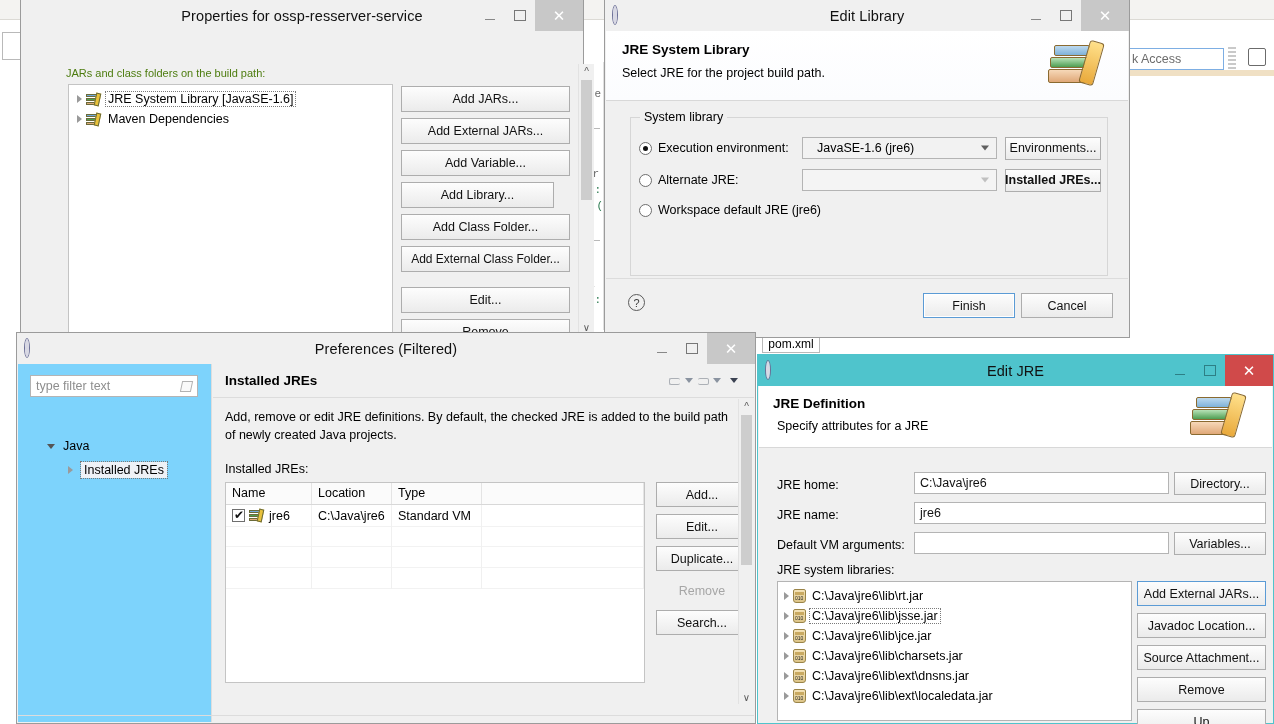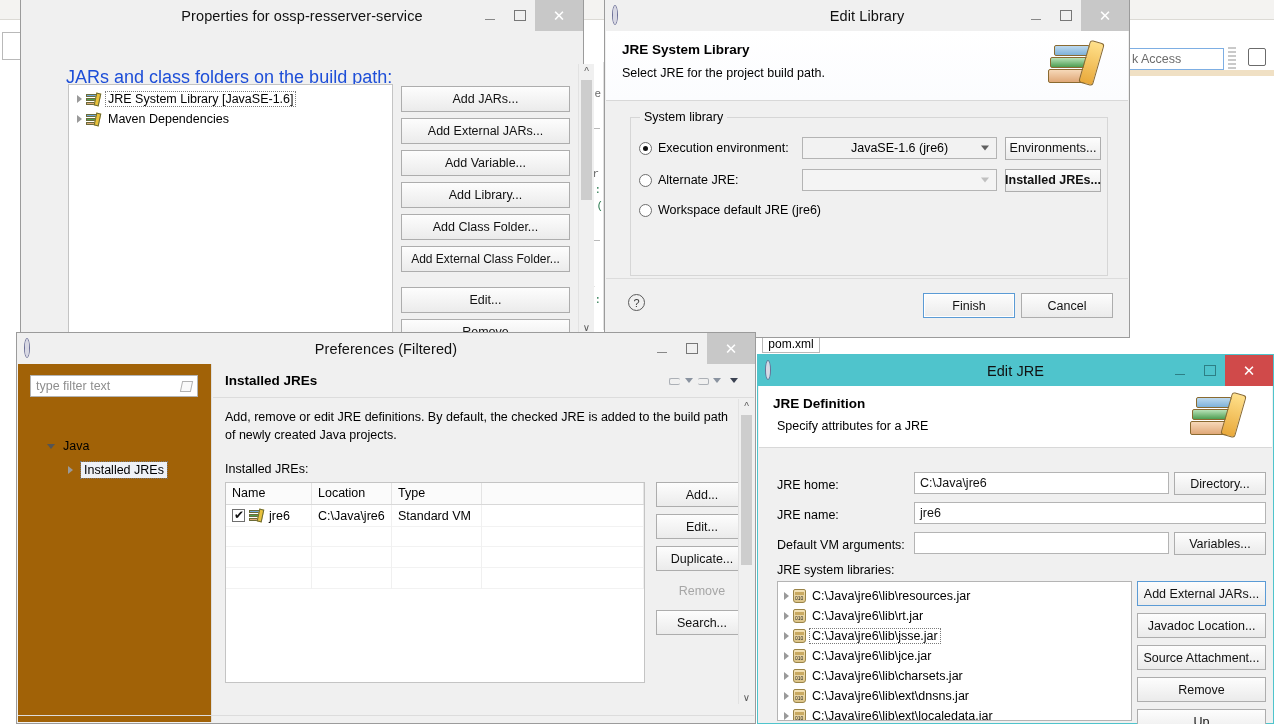--- a/index.html
+++ b/index.html
@@ -61,21 +61,21 @@
   .btn.disabled { color: #a6a6a6; background: #f0f0f0; border-color: #cfcfcf; }
   .btn.default { border: 1px solid #5b9bd5; box-shadow: inset 0 0 0 1px #fff; }
   .btn.focus { border: 1px solid #5b9bd5; }
 
   
   .field {
     background: #fff; border: 1px solid #b4b4b4; font-size: 12.5px;
     display: flex; align-items: center; padding: 0 5px; color: #111;
   }
   .combo { background:#f2f2f2; border: 1px solid #b4b4b4; display:flex; align-items:center;
-           font-size:12.5px; padding-left:0; position: relative; justify-content: center; }
+           font-size:12.5px; padding-left:14px; position: relative; }
   .combo.disabled { background: #f4f4f4; color: #bbb; }
   .combo .arrow { position:absolute; right:7px; top:50%; transform: translateY(-50%);
                   width:0;height:0;border-left:4px solid transparent;border-right:4px solid transparent;
                   border-top:5px solid #5f5f5f; }
   .combo.disabled .arrow { border-top-color:#c0c0c0; }
 
   .group { border: 1px solid #d6d6d6; position: absolute; }
   .group-label { position: absolute; top: -8px; left: 9px; background: #f0f0f0; padding: 0 4px; font-size: 12.5px; }
 
   .radio { width: 13px; height: 13px; border-radius: 50%; border: 1px solid #6e6e6e; background: #fff;
@@ -193,21 +193,21 @@
       <span class="title-text">Properties for ossp-resserver-service</span>
       <div class="winbtns">
         <div class="wb min"></div>
         <div class="wb max"></div>
         <div class="wb close">✕</div>
       </div>
     </div>
 
 
     <div class="dlgbody" style="position:absolute;left:1px;top:64px;right:1px;bottom:1px;background:#f0f0f0;">
-      <div style="position:absolute;left:44px;top:3px;font-size:18px;color:#1d4ed8;">JARs and class folders on the build path:</div>
+      <div style="position:absolute;left:44px;top:3px;font-size:11px;color:#4d7c0f;">JARs and class folders on the build path:</div>
 
       <div style="position:absolute;left:46px;top:20px;width:325px;height:250px;background:#fff;border:1px solid #c4c4c4;padding:4px 6px;">
         <div class="treerow">
           <span class="arrowr"></span>
           <span class="libicon">
               <i></i>
               <i></i>
               <i></i>
               <i></i>
             </span>
@@ -221,21 +221,21 @@
               <i></i>
               <i></i>
             </span>
           <span style="padding:0 2px;">Maven Dependencies</span>
         </div>
       </div>
 
       <div class="btn" style="left:0;top:0;position:absolute;left:379px;top:22px;width:169px;height:26px;">Add JARs...</div>
       <div class="btn" style="position:absolute;left:379px;top:54px;width:169px;height:26px;">Add External JARs...</div>
       <div class="btn" style="position:absolute;left:379px;top:86px;width:169px;height:26px;">Add Variable...</div>
-      <div class="btn" style="position:absolute;left:379px;top:118px;width:169px;height:26px;">Add Library...</div>
+      <div class="btn" style="position:absolute;left:379px;top:118px;width:153px;height:26px;">Add Library...</div>
       <div class="btn" style="position:absolute;left:379px;top:150px;width:169px;height:26px;">Add Class Folder...</div>
       <div class="btn" style="position:absolute;left:379px;top:182px;width:169px;height:26px;font-size:12px;">Add External Class Folder...</div>
       <div class="btn" style="position:absolute;left:379px;top:223px;width:169px;height:26px;">Edit...</div>
       <div class="btn" style="position:absolute;left:379px;top:255px;width:169px;height:26px;">Remove</div>
 
       <div class="scrollbar" style="left:556px;top:0;width:16px;height:270px;">
         <div class="sbarrow" style="top:0;">^</div>
         <div class="sbthumb" style="top:16px;height:120px;"></div>
         <div class="sbarrow" style="bottom:0;">∨</div>
       </div>
@@ -308,21 +308,21 @@
       <span class="title-text">Preferences (Filtered)</span>
       <div class="winbtns">
         <div class="wb min"></div>
         <div class="wb max"></div>
         <div class="wb close">✕</div>
       </div>
     </div>
 
     <div class="dlgbody" style="position:absolute;left:1px;top:31px;right:1px;bottom:1px;background:#f0f0f0;">
 
-      <div style="position:absolute;left:0;top:0;width:194px;bottom:0;background:#a16207;border-right:1px solid #dddddd;">
+      <div style="position:absolute;left:0;top:0;width:194px;bottom:0;background:#7dd3fc;border-right:1px solid #dddddd;">
         <div class="field" style="position:absolute;left:12px;top:11px;width:168px;height:22px;">
           <span class="placeholder" style="color:#8e8e8e;">type filter text</span>
           <span style="margin-left:auto;width:11px;height:11px;border:1px solid #b2b2b2;transform:skewX(-12deg);background:#fafafa;"></span>
         </div>
         <div class="treerow" style="position:absolute;left:28px;top:72px;">
           <span class="arrowd"></span>
           <span style="margin-left:4px;">Java</span>
         </div>
         <div class="treerow" style="position:absolute;left:48px;top:96px;">
           <span class="arrowr"></span>
@@ -446,25 +446,20 @@
         <span></span>
       </div>
       <div class="btn" style="position:absolute;left:415px;top:84px;width:92px;height:23px;">Variables...</div>
 
       <div style="position:absolute;left:18px;top:115px;font-size:12.5px;">JRE system libraries:</div>
 
       <div style="position:absolute;left:18px;top:133px;width:355px;height:140px;background:#fff;border:1px solid #b4b4b4;padding:4px 0 0 4px;overflow:hidden;">
         <div class="treerow">
           <span class="arrowr"></span>
           <span class="jaricon"></span>
-          <span style="padding:0 2px;">C:\Java\jre6\lib\resources.jar</span>
-        </div>
-        <div class="treerow">
-          <span class="arrowr"></span>
-          <span class="jaricon"></span>
           <span style="padding:0 2px;">C:\Java\jre6\lib\rt.jar</span>
         </div>
         <div class="treerow">
           <span class="arrowr"></span>
           <span class="jaricon"></span>
           <span class="selbox" style="padding:0 2px;">C:\Java\jre6\lib\jsse.jar</span>
         </div>
         <div class="treerow">
           <span class="arrowr"></span>
           <span class="jaricon"></span>

